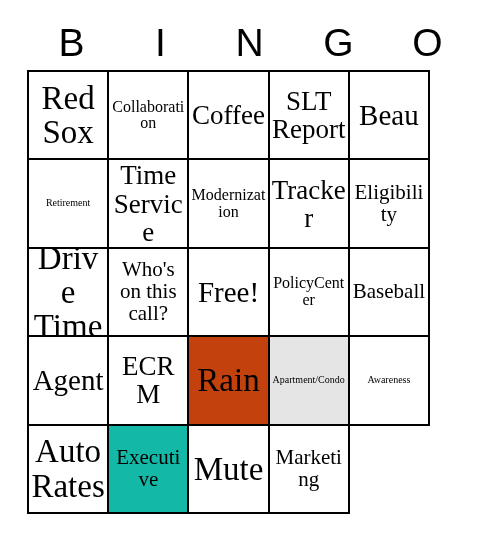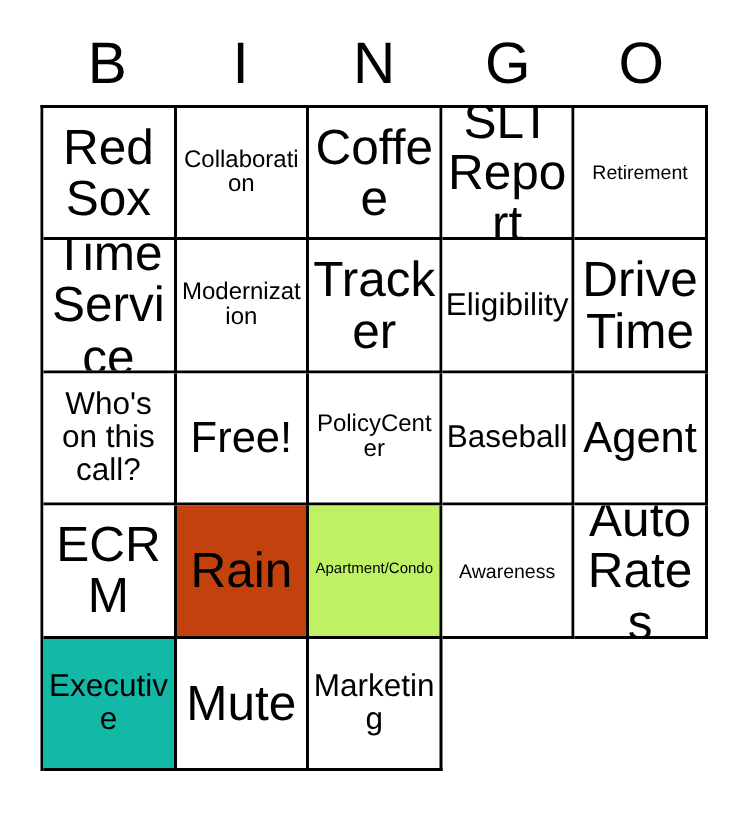--- a/index.html
+++ b/index.html
@@ -35,28 +35,29 @@
     font-size: 39px;
     line-height: 1;
     font-weight: 400;
     color: #000000;
     letter-spacing: 0px;
   }
   .grid {
     position: absolute;
     left: 27px;
     top: 70px;
-    width: 445px;
+    width: 403px;
     height: 444px;
     border-top: 2px solid #000000;
     border-left: 2px solid #000000;
     box-sizing: border-box;
     display: grid;
     grid-template-columns: repeat(5, 1fr);
     grid-template-rows: repeat(5, 1fr);
+    font-family: Liberation Serif, serif;
   }
   .cell {
     border-right: 2px solid #000000;
     border-bottom: 2px solid #000000;
     box-sizing: border-box;
     background: #ffffff;
     display: flex;
     align-items: center;
     justify-content: center;
     text-align: center;
@@ -66,23 +67,23 @@
   .cell-text {
     display: block;
     width: 100%;
     color: #000000;
     line-height: 1.04;
     word-wrap: break-word;
   }
   
   .sz-xxl { font-size: 33px; }
   .sz-xl  { font-size: 29px; }
-  .sz-l   { font-size: 33px; }
+  .sz-l   { font-size: 27px; }
   .sz-m   { font-size: 21px; }
-  .sz-xs  { font-size: 13px; }
+  .sz-xs  { font-size: 10px; }
   .sz-xxs { font-size: 16px; }
   .sz-tiny{ font-size: 10px; }
 </style>
 </head>
 <body style="background: rgb(255, 255, 255);">
 
 <div id="card">
 
   <div class="header-row">
     <div class="header-cell">
@@ -108,20 +109,23 @@
         <span class="cell-text sz-xxl">Red Sox</span>
       </div>
     <div class="cell" style="background: rgb(255, 255, 255); border-right-color: rgb(0, 0, 0); border-bottom-color: rgb(0, 0, 0);">
         <span class="cell-text sz-xxs">Collaboration</span>
       </div>
     <div class="cell" style="background: rgb(255, 255, 255); border-right-color: rgb(0, 0, 0); border-bottom-color: rgb(0, 0, 0);">
         <span class="cell-text sz-l">Coffee</span>
       </div>
     <div class="cell" style="background: rgb(255, 255, 255); border-right-color: rgb(0, 0, 0); border-bottom-color: rgb(0, 0, 0);">
         <span class="cell-text sz-l">SLT Report</span>
+      </div>
+    <div class="cell" style="background: rgb(255, 255, 255); border-right-color: rgb(0, 0, 0); border-bottom-color: rgb(0, 0, 0);">
+        <span class="cell-text sz-xl">Beau</span>
       </div>
 
     <div class="cell" style="background: rgb(255, 255, 255); border-right-color: rgb(0, 0, 0); border-bottom-color: rgb(0, 0, 0);">
         <span class="cell-text sz-xs">Retirement</span>
       </div>
     <div class="cell" style="background: rgb(255, 255, 255); border-right-color: rgb(0, 0, 0); border-bottom-color: rgb(0, 0, 0); justify-content: flex-end;">
         <span class="cell-text sz-l">Time Service</span>
       </div>
     <div class="cell" style="background: rgb(255, 255, 255); border-right-color: rgb(0, 0, 0); border-bottom-color: rgb(0, 0, 0);">
         <span class="cell-text sz-xxs">Modernization</span>
@@ -151,21 +155,21 @@
 
     <div class="cell" style="background: rgb(255, 255, 255); border-right-color: rgb(0, 0, 0); border-bottom-color: rgb(0, 0, 0);">
         <span class="cell-text sz-xl">Agent</span>
       </div>
     <div class="cell" style="background: rgb(255, 255, 255); border-right-color: rgb(0, 0, 0); border-bottom-color: rgb(0, 0, 0);">
         <span class="cell-text sz-l">ECRM</span>
       </div>
     <div class="cell" style="background: #c2410c; border-right-color: rgb(0, 0, 0); border-bottom-color: rgb(0, 0, 0);">
         <span class="cell-text sz-xxl">Rain</span>
       </div>
-    <div class="cell" style="background: #bef264; border-right-color: rgb(0, 0, 0); border-bottom-color: rgb(0, 0, 0);">
+    <div class="cell" style="background: #e5e5e5; border-right-color: rgb(0, 0, 0); border-bottom-color: rgb(0, 0, 0);">
         <span class="cell-text sz-tiny">Apartment/Condo</span>
       </div>
 
     <div class="cell" style="background: rgb(255, 255, 255); border-right-color: rgb(0, 0, 0); border-bottom-color: rgb(0, 0, 0);">
         <span class="cell-text sz-xs">Awareness</span>
       </div>
     <div class="cell" style="background: rgb(255, 255, 255); border-right-color: rgb(0, 0, 0); border-bottom-color: rgb(0, 0, 0);">
         <span class="cell-text sz-xxl">Auto Rates</span>
       </div>
     <div class="cell" style="background: #14b8a6; border-right-color: rgb(0, 0, 0); border-bottom-color: rgb(0, 0, 0);">

